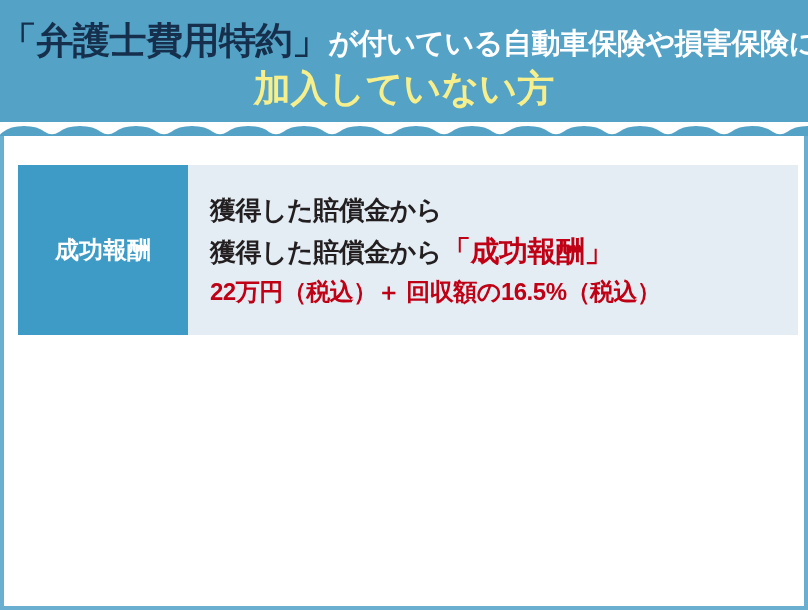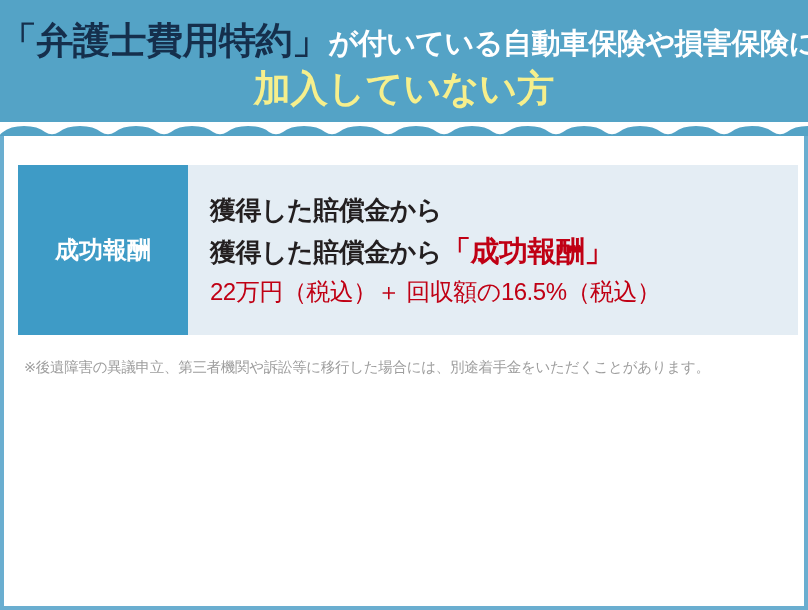--- a/index.html
+++ b/index.html
@@ -163,21 +163,21 @@
   .success-red {
     color: #c00014;
     font-size: 29px;
     font-weight: bold;
     letter-spacing: -0.5px;
   }
 
   .success-calc {
     margin-top: 4px;
     font-size: 24px;
-    font-weight: normal;
+    font-weight: bold;
     color: #c00014;
     letter-spacing: -0.5px;
     white-space: nowrap;
   }
 
   
   .notes {
     padding: 16px 0 0 6px;
   }
 
@@ -235,17 +235,16 @@
           <td class="row-value">
             <div class="success-line">獲得した賠償金から</div>
             <div class="success-line"><span>獲得した賠償金から</span><span class="success-red">「成功報酬」</span></div>
             <div class="success-calc">22万円（税込）＋ 回収額の16.5%（税込）</div>
           </td>
         </tr>
       </tbody>
     </table>
 
     <div class="notes">
-      <div class="note">※後遺障害の異議申立、第三者機関や訴訟等に移行した場合には、別途着手金をいただくことがあります。</div>
     </div>
 
   </div>
 </div>
 
 </body></html>

